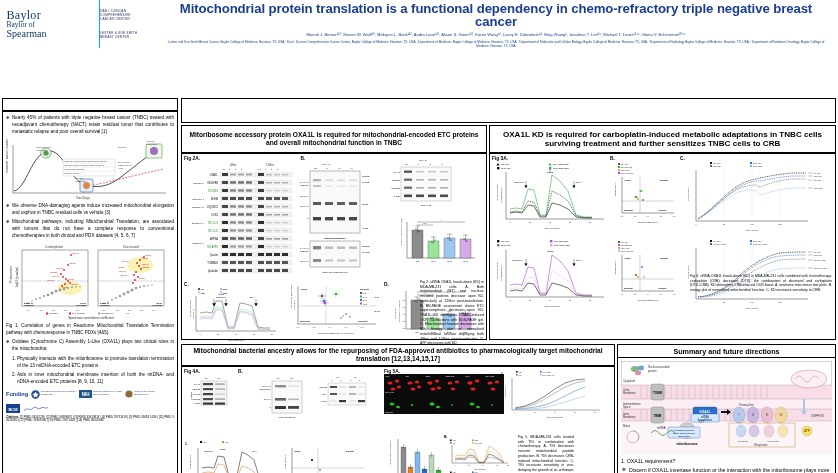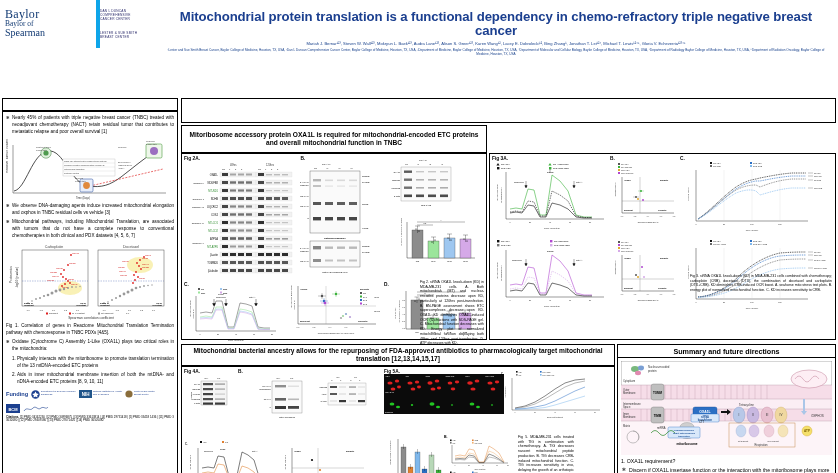--- a/index.html
+++ b/index.html
@@ -6,36 +6,36 @@
   body {
     width: 838px; height: 473px;
     background: #ffffff;
     font-family: "Liberation Sans", sans-serif;
     overflow: hidden;
     position: relative;
   }
   
   .header { display:flex; height:48px; width:838px; background:#fff; }
   .logo-block { width:100px; flex:0 0 100px; display:flex; flex-direction:column;
-                justify-content:flex-start; align-items:center; border-right:4px solid #0ea5e9;
+                justify-content:center; align-items:center; border-right:1px solid #0ea5e9;
                 background:#ffffff; }
   .bcm-logo { width:96px; height:46px; background:#ffffff; display:flex;
               align-items:center; justify-content:flex-start; }
   .bcm-word { color:#123a73; font-family:"Liberation Serif", serif; line-height:1.05;
               padding-left:5px; }
   .bcm-word .l1 { font-size:12px; letter-spacing:.3px; }
   .bcm-word .l2 { font-size:7.5px; }
   .bcm-word .l3 { font-size:10px; }
   .center-logos { width:56px; flex:0 0 56px; display:flex; flex-direction:column;
                   justify-content:center; gap:3px; padding-top:2px; }
   .mini-logo { background:#ffffff; border:0; height:17px; display:flex;
                flex-direction:column; justify-content:center; }
   .mini-logo span { font-size:3.2px; color:#2b2b6b; letter-spacing:.2px;
                     line-height:1.25; white-space:nowrap; }
-  .title-block { flex:1; display:flex; flex-direction:column; justify-content:center;
+  .title-block { flex:1; display:flex; flex-direction:column; justify-content:flex-end;
                  padding:18px 4px 0 2px; }
   .poster-title { color:#1b3f8f; font-size:13.2px; font-weight:bold; text-align:center;
                   line-height:1.05; letter-spacing:-.1px; }
   .authors { font-size:4.1px; color:#17408b; text-align:center; margin-top:3px;
              line-height:1.3; }
   .affil { font-size:3.1px; color:#17408b; text-align:center; margin-top:2px;
            line-height:1.35; padding:0 6px; }
 
   
   .body-grid { position:relative; width:838px; height:425px; }
@@ -823,20 +823,23 @@
               <text x="21" y="35">2.0</text>
               <text x="21" y="28">4.0</text>
             <text x="21" y="21">6.0</text>
               <text x="21" y="14">8.0</text>
           </g>
         </svg>
       </div>
     </div>
   </div>
 
+  <div class="box panel-title" id="right-title">
+    <span>OXA1L KD is required for carboplatin-induced metabolic adaptations in TNBC cells surviving treatment and further sensitizes TNBC cells to CRB</span>
+  </div>
   <div class="box" id="right-panel">
     <div style="display:flex;">
       <div style="width:118px;">
         <div class="fig-label">Fig 3A.</div>
         <svg width="116" height="78" viewBox="0 0 116 78">
           <g font-size="2.1">
             <path d="M6,2 l1.6,2.6 h-3.2 z" fill="#111"></path>
               <text x="9" y="4.3" fill="#000">NC+VEH</text>
             <path d="M58,2 l1.6,2.6 h-3.2 z" fill="#3ab23a"></path>
               <text x="61" y="4.3" fill="#000">NC + CRB 18hrs</text>

